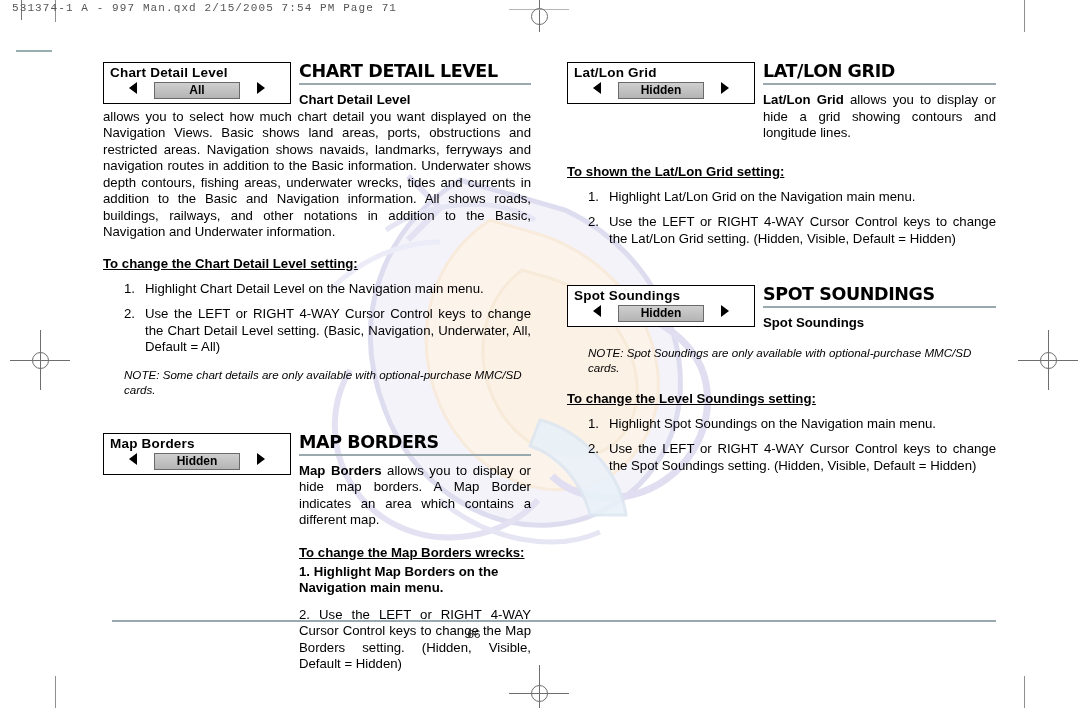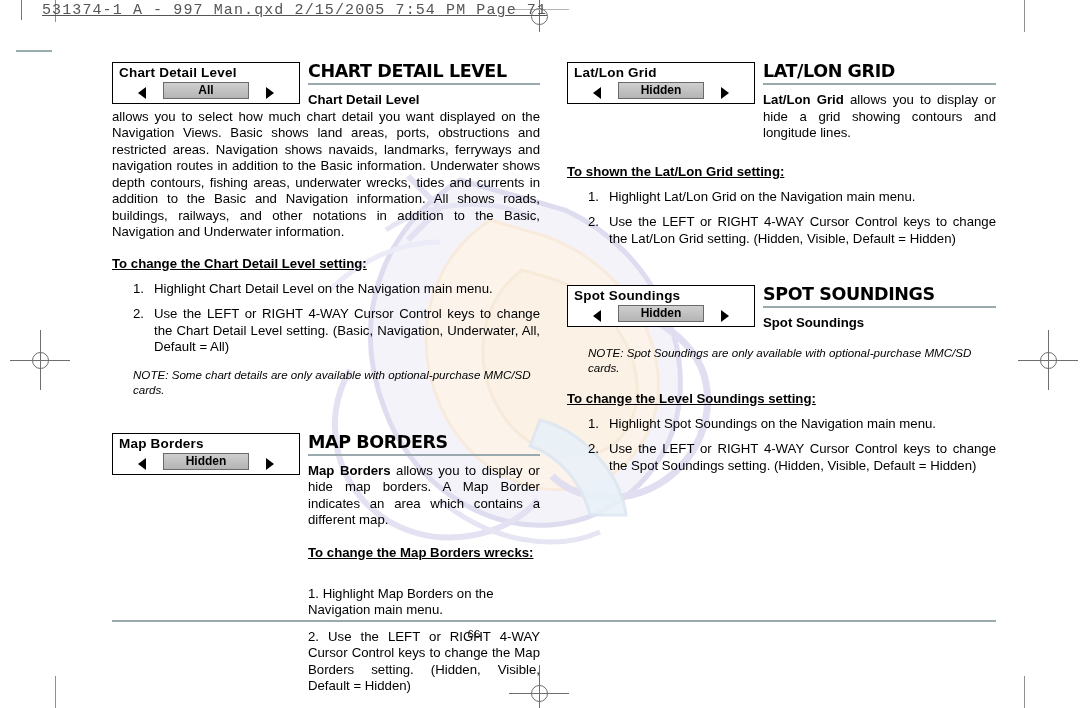--- a/index.html
+++ b/index.html
@@ -42,37 +42,36 @@
     white-space: nowrap;
   }
   .wm-underline {
     position: absolute; left: 16px; top: 50px; width: 36px; height: 2px;
     background: #7d9a9a; opacity: .8;
   }
 
   
   .print-header {
     position: absolute;
-    left: 42px; top: 2px;
+    left: 12px; top: 2px;
     font-family: "Liberation Mono", monospace;
-    font-size: 15px;
+    font-size: 11px;
     letter-spacing: 1.1px;
     color: #555;
     white-space: nowrap;
-    text-decoration: underline;
   }
   .ph-rule { position: absolute; left: 21px; top: 0px; width: 1px; height: 20px; background: #777; }
 
   
   .bg-art { position: absolute; left: 290px; top: 170px; width: 430px; height: 400px;
             pointer-events: none; opacity: .85; }
 
   
   .col { position: absolute; top: 62px; }
-  .col-left  { left: 112px; width: 428px; }
+  .col-left  { left: 103px; width: 428px; }
   .col-right { left: 567px; width: 429px; }
 
   
   .sec { position: relative; }
 
   
   .lcd {
     border: 1.5px solid #000;
     background: #fff;
     width: 188px;
@@ -80,21 +79,21 @@
   }
   .lcd-title {
     font-size: 13.5px;
     font-weight: bold;
     color: #000;
     padding: 0 0 1px 6px;
     letter-spacing: .2px;
     white-space: nowrap;
   }
   .lcd-row {
-    display: flex; align-items: flex-end; justify-content: center;
+    display: flex; align-items: flex-start; justify-content: center;
     gap: 17px; padding-top: 1px;
   }
   .arrow-l, .arrow-r { width: 0; height: 0; }
   .arrow-l { border-top: 6px solid transparent; border-bottom: 6px solid transparent;
              border-right: 8px solid #000; }
   .arrow-r { border-top: 6px solid transparent; border-bottom: 6px solid transparent;
              border-left: 8px solid #000; }
   .lcd-value {
     width: 86px;
     text-align: center;
@@ -282,21 +281,21 @@
         </div>
       </div>
       <div style="margin-left:196px;">
         <div class="h-title">MAP BORDERS</div>
         <div class="h-rule"></div>
         <p class="body" style="margin-top:7px;">
           <b>Map Borders</b><span> allows you to display or hide map borders. A Map Border indicates an area which contains a different map.</span>
         </p>
         <div style="height:14px;"></div>
         <span class="sub-h">To change the Map Borders wrecks:</span>
-        <p class="body nojust" style="margin-top:25px;">1. Highlight Map Borders on the Navigation main menu.</p>
+        <p class="body nojust" style="margin-top:3px;font-weight:bold;">1. Highlight Map Borders on the Navigation main menu.</p>
         <p class="body" style="margin-top:10px;">2. Use the LEFT or RIGHT 4-WAY Cursor Control keys to change the Map Borders setting. (Hidden, Visible, Default = Hidden)</p>
       </div>
 
     </div>
   </div>
 
   <div class="col col-right">
 
     <div class="sec clearfix">
       <div class="float-lcd">

